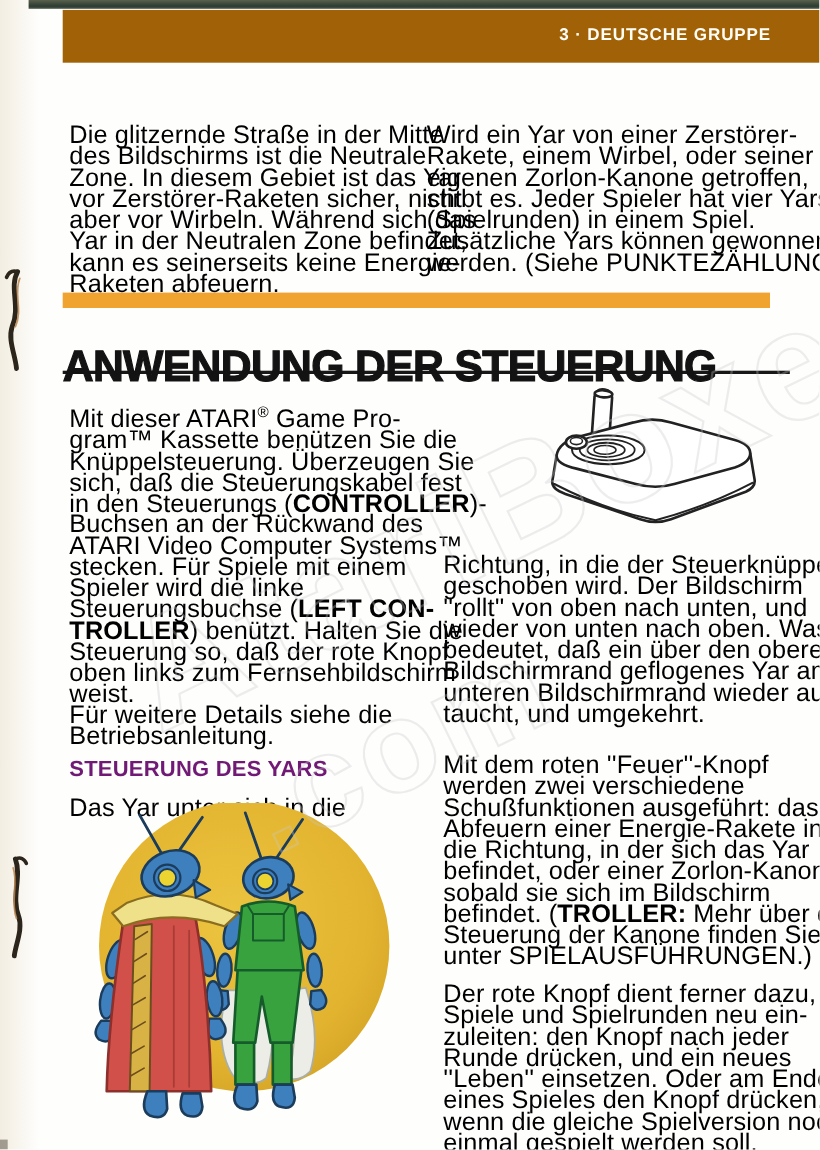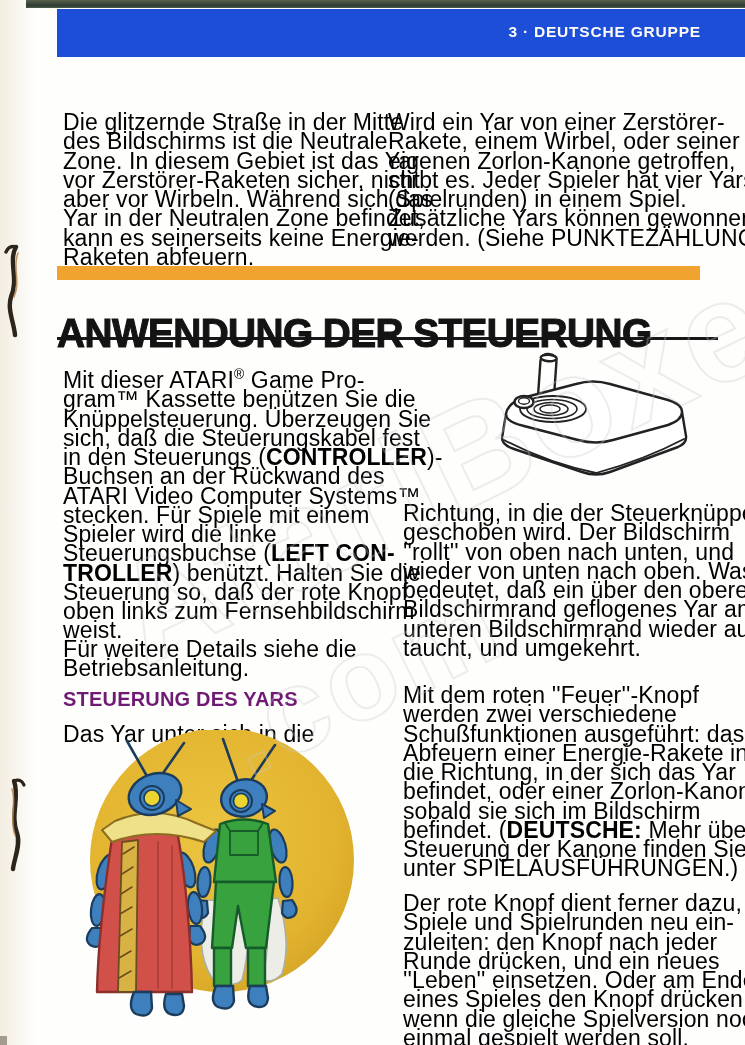--- a/index.html
+++ b/index.html
@@ -9,21 +9,21 @@
     font-family:"Liberation Sans","DejaVu Sans",sans-serif;
     color:#242424;
   }
   
   .edge-shade{position:absolute;left:0;top:0;width:36px;height:100%;
     background:linear-gradient(90deg,rgba(232,221,198,.5),rgba(255,255,255,0));z-index:1}
   .top-edge{position:absolute;left:26px;top:0;right:0;height:8px;
     background:linear-gradient(180deg,#5a614c 0%,#2c3b33 70%,#4e5a4b 100%);z-index:2}
   .corner-smudge{position:absolute;left:0;top:1036px;width:7px;height:9px;background:#6a6357;opacity:.6;z-index:2}
 
-  .header-bar{position:absolute;left:57px;top:9px;right:0;height:48px;background:#1d4ed8;z-index:2}
+  .header-bar{position:absolute;left:57px;top:9px;right:0;height:48px;background:#a16207;z-index:2}
   .header-label{position:absolute;right:44px;top:14px;color:#fffdf6;
     font-size:15.5px;font-weight:bold;letter-spacing:.8px}
 
   .para{position:absolute;font-size:23px;line-height:19.25px;letter-spacing:.12px;
     color:#000000;white-space:nowrap;z-index:3}
   .para sup{font-size:60%;line-height:0}
   .b{font-weight:bold}
 
   .divider-bar{position:absolute;left:57px;top:266px;width:643px;height:14px;background:#F0A32E;z-index:2}
 
@@ -74,21 +74,21 @@
 <div class="divider-bar"></div>
 <h1 class="section-title">ANWENDUNG DER STEUERUNG</h1>
 <div class="section-rule"></div>
 
 <p class="para" id="usage-l-p1">Mit dieser ATARI<sup>®</sup> Game Pro-<br>gram™ Kassette benützen Sie die<br>Knüppelsteuerung. Überzeugen Sie<br>sich, daß die Steuerungskabel fest<br>in den Steuerungs (<span class="b">CONTROLLER</span>)-<br>Buchsen an der Rückwand des<br>ATARI Video Computer Systems™<br>stecken. Für Spiele mit einem<br>Spieler wird die linke<br>Steuerungsbuchse (<span class="b">LEFT CON-</span><br><span class="b">TROLLER</span>) benützt. Halten Sie die<br>Steuerung so, daß der rote Knopf<br>oben links zum Fernsehbildschirm<br>weist.</p>
 <p class="para" id="usage-l-p2">Für weitere Details siehe die<br>Betriebsanleitung.</p>
 <h2 class="subsection-title">STEUERUNG DES YARS</h2>
 <p class="para" id="usage-l-p3">Das Yar unter sich in die</p>
 
 <p class="para" id="usage-r-p1">Richtung, in die der Steuerknüppel<br>geschoben wird. Der Bildschirm<br>''rollt'' von oben nach unten, und<br>wieder von unten nach oben. Was<br>bedeutet, daß ein über den oberen<br>Bildschirmrand geflogenes Yar am<br>unteren Bildschirmrand wieder auf-<br>taucht, und umgekehrt.</p>
-<p class="para" id="usage-r-p2">Mit dem roten ''Feuer''-Knopf<br>werden zwei verschiedene<br>Schußfunktionen ausgeführt: das<br>Abfeuern einer Energie-Rakete in<br>die Richtung, in der sich das Yar<br>befindet, oder einer Zorlon-Kanone<br>sobald sie sich im Bildschirm<br>befindet. (<span class="b">DEUTSCHE:</span> Mehr über die<br>Steuerung der Kanone finden Sie<br>unter SPIELAUSFÜHRUNGEN.)</p>
+<p class="para" id="usage-r-p2">Mit dem roten ''Feuer''-Knopf<br>werden zwei verschiedene<br>Schußfunktionen ausgeführt: das<br>Abfeuern einer Energie-Rakete in<br>die Richtung, in der sich das Yar<br>befindet, oder einer Zorlon-Kanone<br>sobald sie sich im Bildschirm<br>befindet. (<span class="b">TROLLER:</span> Mehr über die<br>Steuerung der Kanone finden Sie<br>unter SPIELAUSFÜHRUNGEN.)</p>
 <p class="para" id="usage-r-p3">Der rote Knopf dient ferner dazu,<br>Spiele und Spielrunden neu ein-<br>zuleiten: den Knopf nach jeder<br>Runde drücken, und ein neues<br>''Leben'' einsetzen. Oder am Ende<br>eines Spieles den Knopf drücken,<br>wenn die gleiche Spielversion noch<br>einmal gespielt werden soll.</p>
 
 <svg class="art" id="joystick-art" viewBox="0 0 200 125">
   <g fill="#ffffff" stroke="#222222" stroke-width="2.4" stroke-linejoin="round" stroke-linecap="round">
 
     <path d="M8,62 L4,86 Q4,93 16,97 L84,120 Q98,125 112,120 L180,95 Q189,91 188,84 L184,60 Z"></path>
     <path d="M6,88 Q50,111 98,121 Q146,108 186,87" fill="none" stroke-width="1.8"></path>
 
     <g transform="rotate(4 49 30)">
       <rect x="41" y="2" width="16" height="54" rx="7"></rect>

